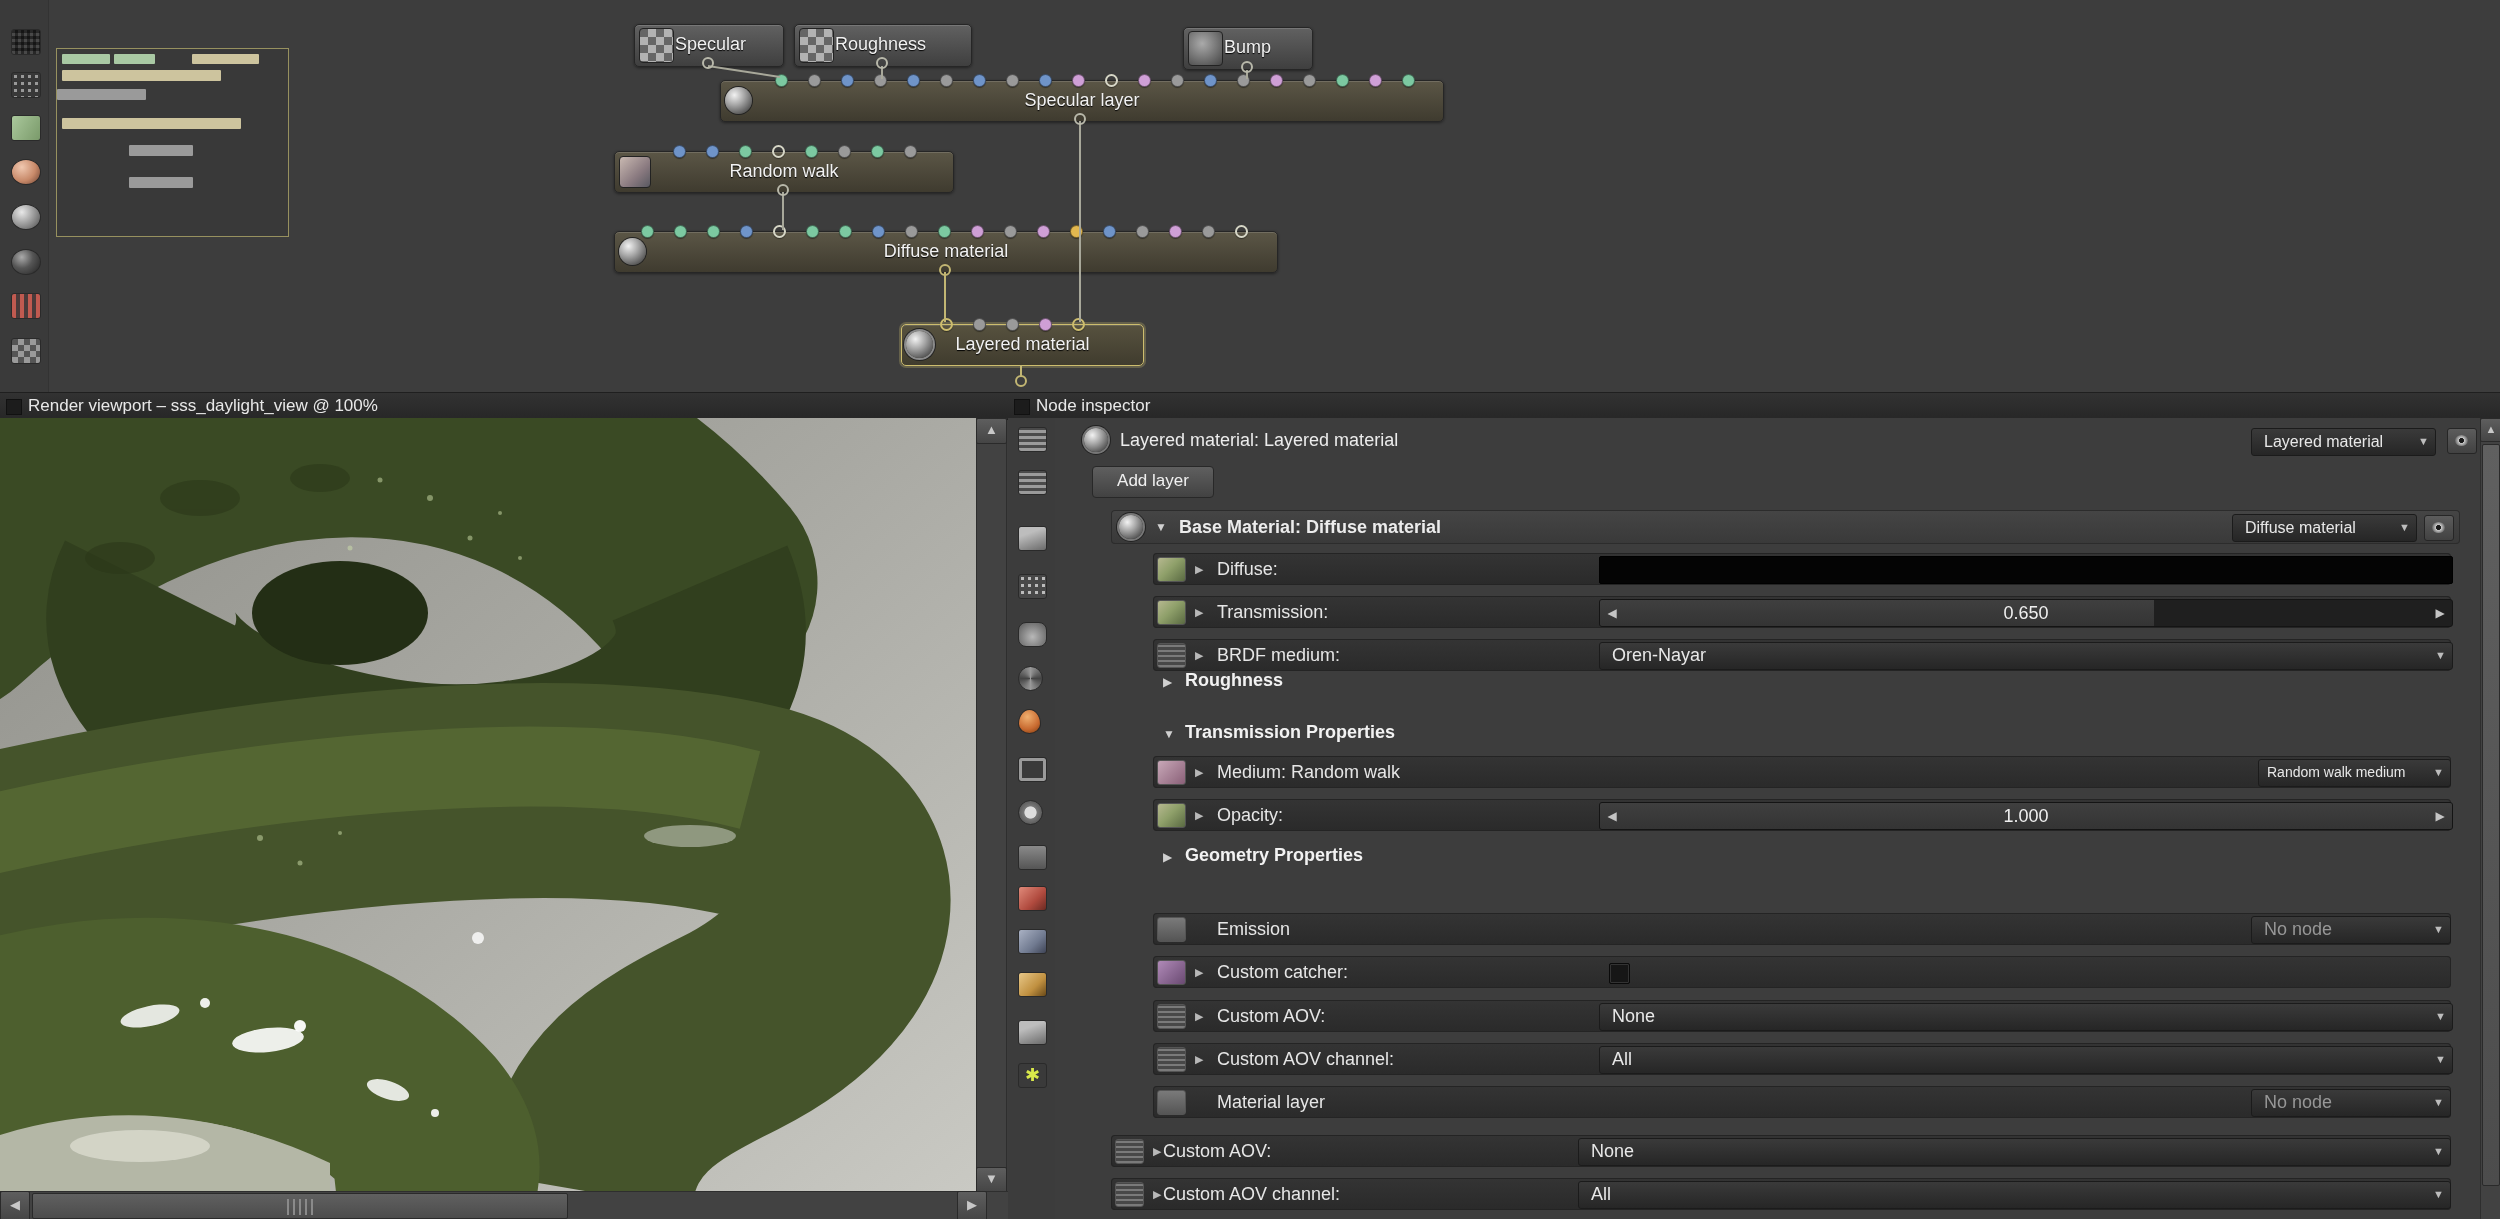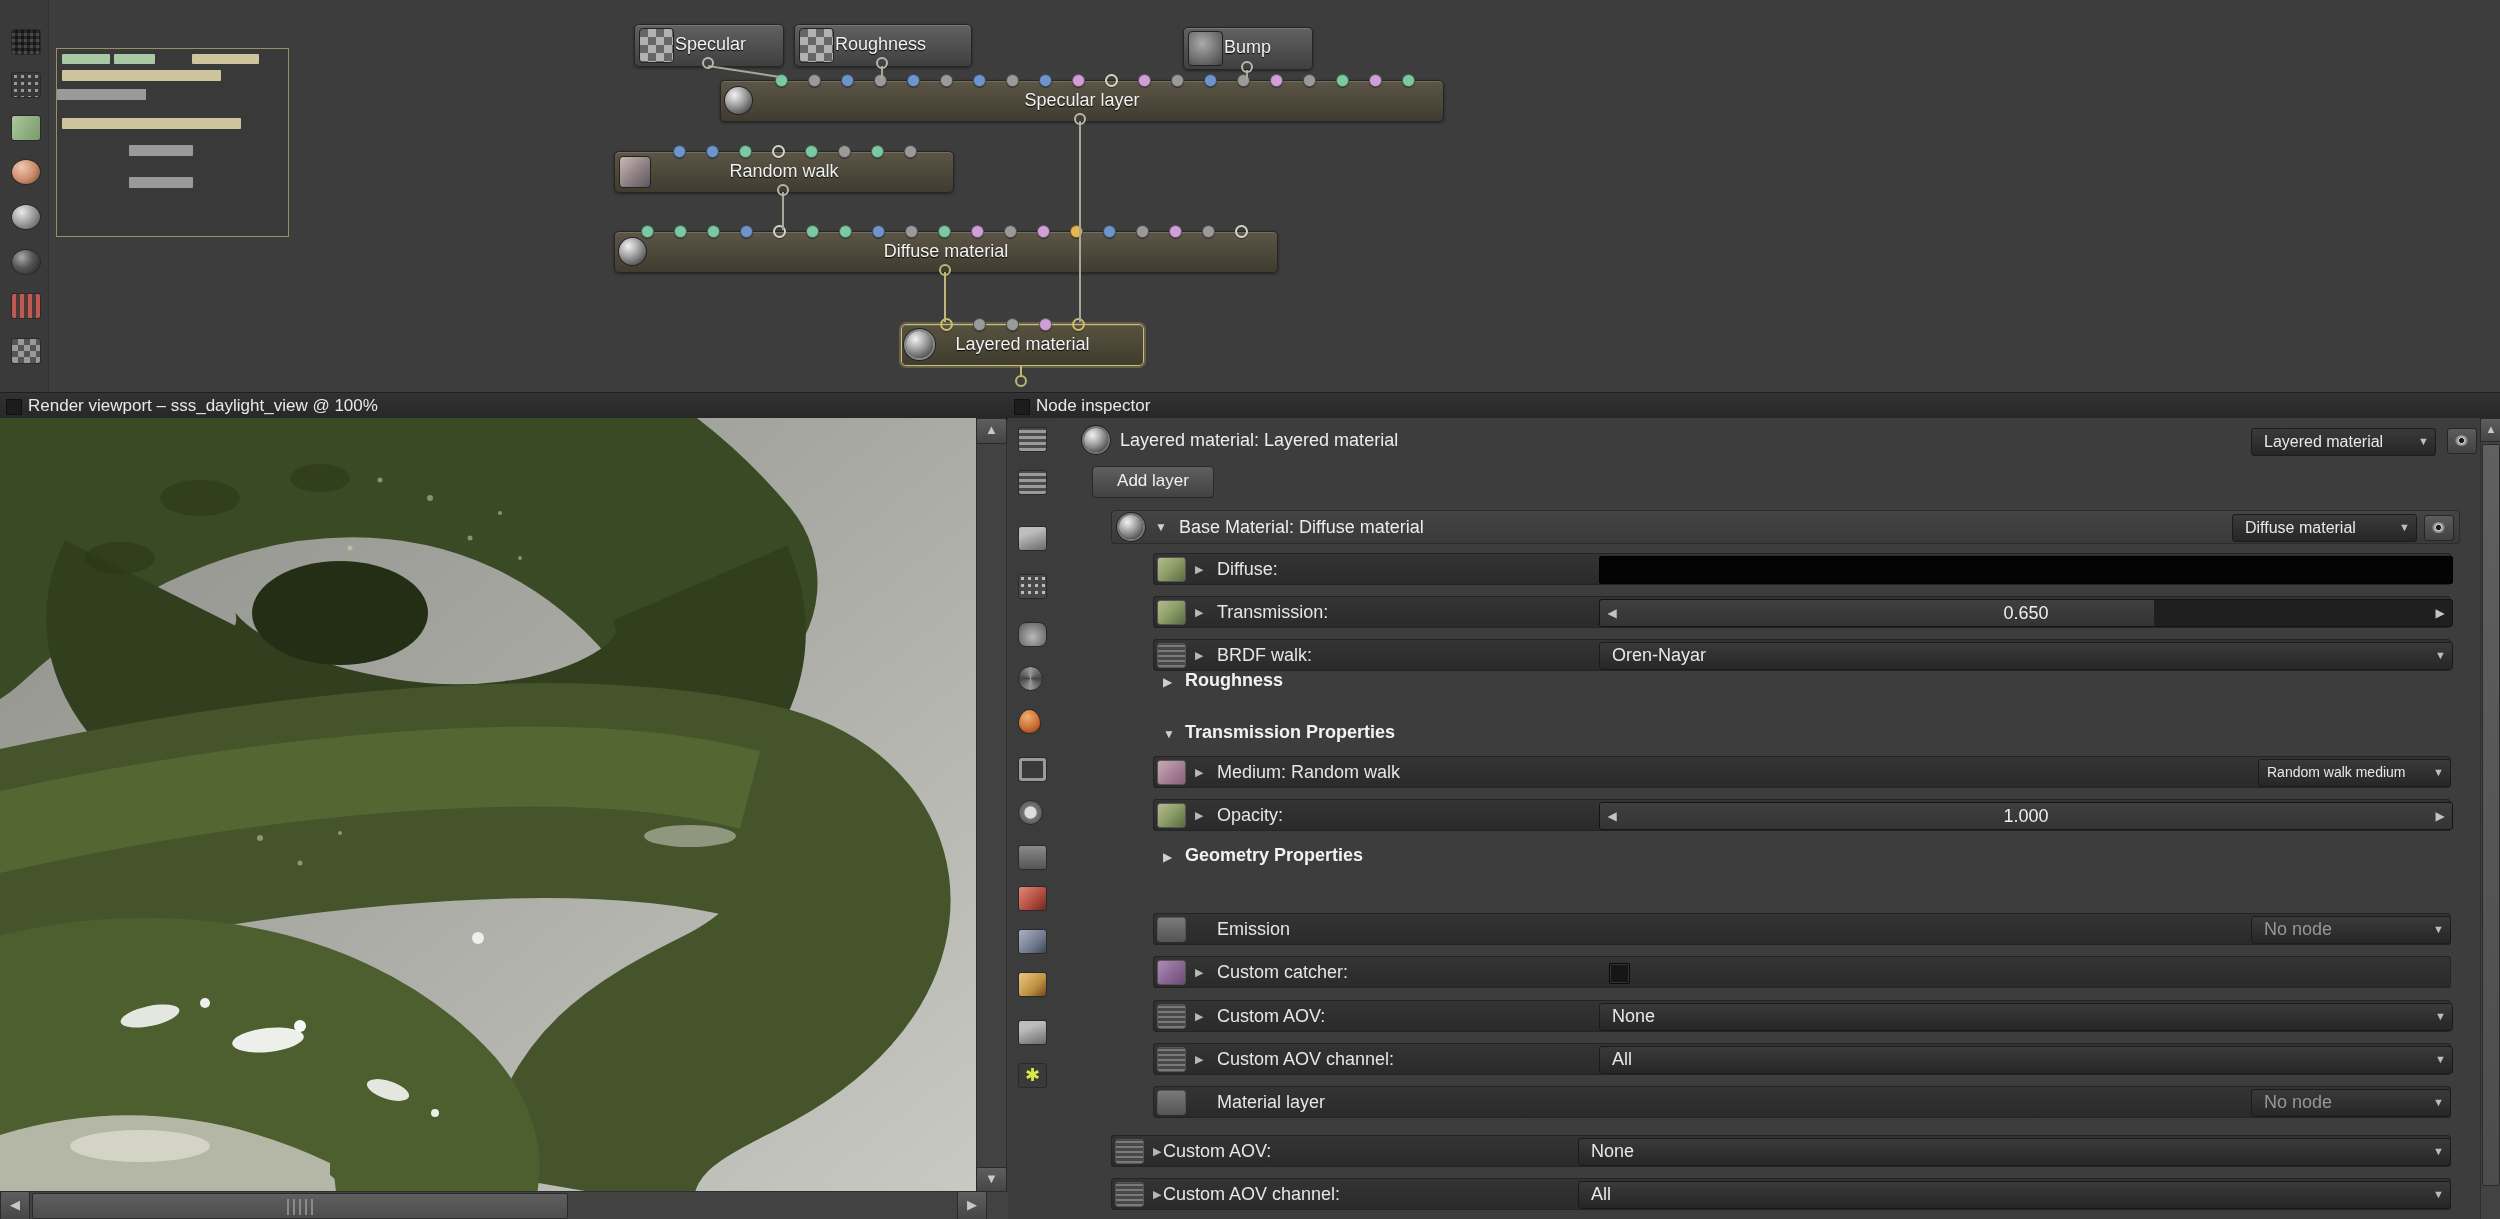--- a/index.html
+++ b/index.html
@@ -359,21 +359,21 @@
         <span class="ddcaret">▼</span>
       </div>
       <div class="eyebtn" style="left:1387px;top:4px"></div>
     </div>
 
     <div class="btn" style="left:37px;top:48px;width:120px;height:30px;line-height:28px">Add layer</div>
 
     <div class="basehdr" style="left:56px;top:92px;width:1349px">
       <span class="sphere-ic" style="left:8px;top:5px"></span>
       <span class="ttext" style="left:44px;font-size:12px;line-height:34px;color:#d0d0d0">▼</span>
-      <span class="ttext" style="left:68px;font-weight:normal;line-height:34px">Base Material: Diffuse material</span>
+      <span class="ttext" style="left:68px;font-weight:bold;line-height:34px">Base Material: Diffuse material</span>
       <div class="dd" style="left:1121px;top:4px;width:183px">
         <span class="ddtext" style="font-size:16px">Diffuse material</span>
         <span class="ddcaret">▼</span>
       </div>
       <div class="eyebtn" style="left:1313px;top:5px"></div>
     </div>
 
     <div class="prow" style="left:98px;top:135px;width:1298px">
       <span class="chip chip-tex"></span>
       <span class="rarw">▶</span>
@@ -389,21 +389,21 @@
         <div class="sfill" style="width:65%"></div>
         <span class="sarw l">◀</span>
         <span class="sval">0.650</span>
         <span class="sarw r">▶</span>
       </div>
     </div>
 
     <div class="prow" style="left:98px;top:221px;width:1298px">
       <span class="chip chip-stripe"></span>
       <span class="rarw">▶</span>
-      <span class="rlabel">BRDF walk:</span>
+      <span class="rlabel">BRDF medium:</span>
       <div class="dd" style="left:446px;width:852px">
         <span class="ddtext">Oren-Nayar</span>
         <span class="ddcaret">▼</span>
       </div>
     </div>
 
     <div class="sechdr" style="left:108px;top:252px">
       <span class="tri">▶</span><span>Roughness</span>
     </div>
 

